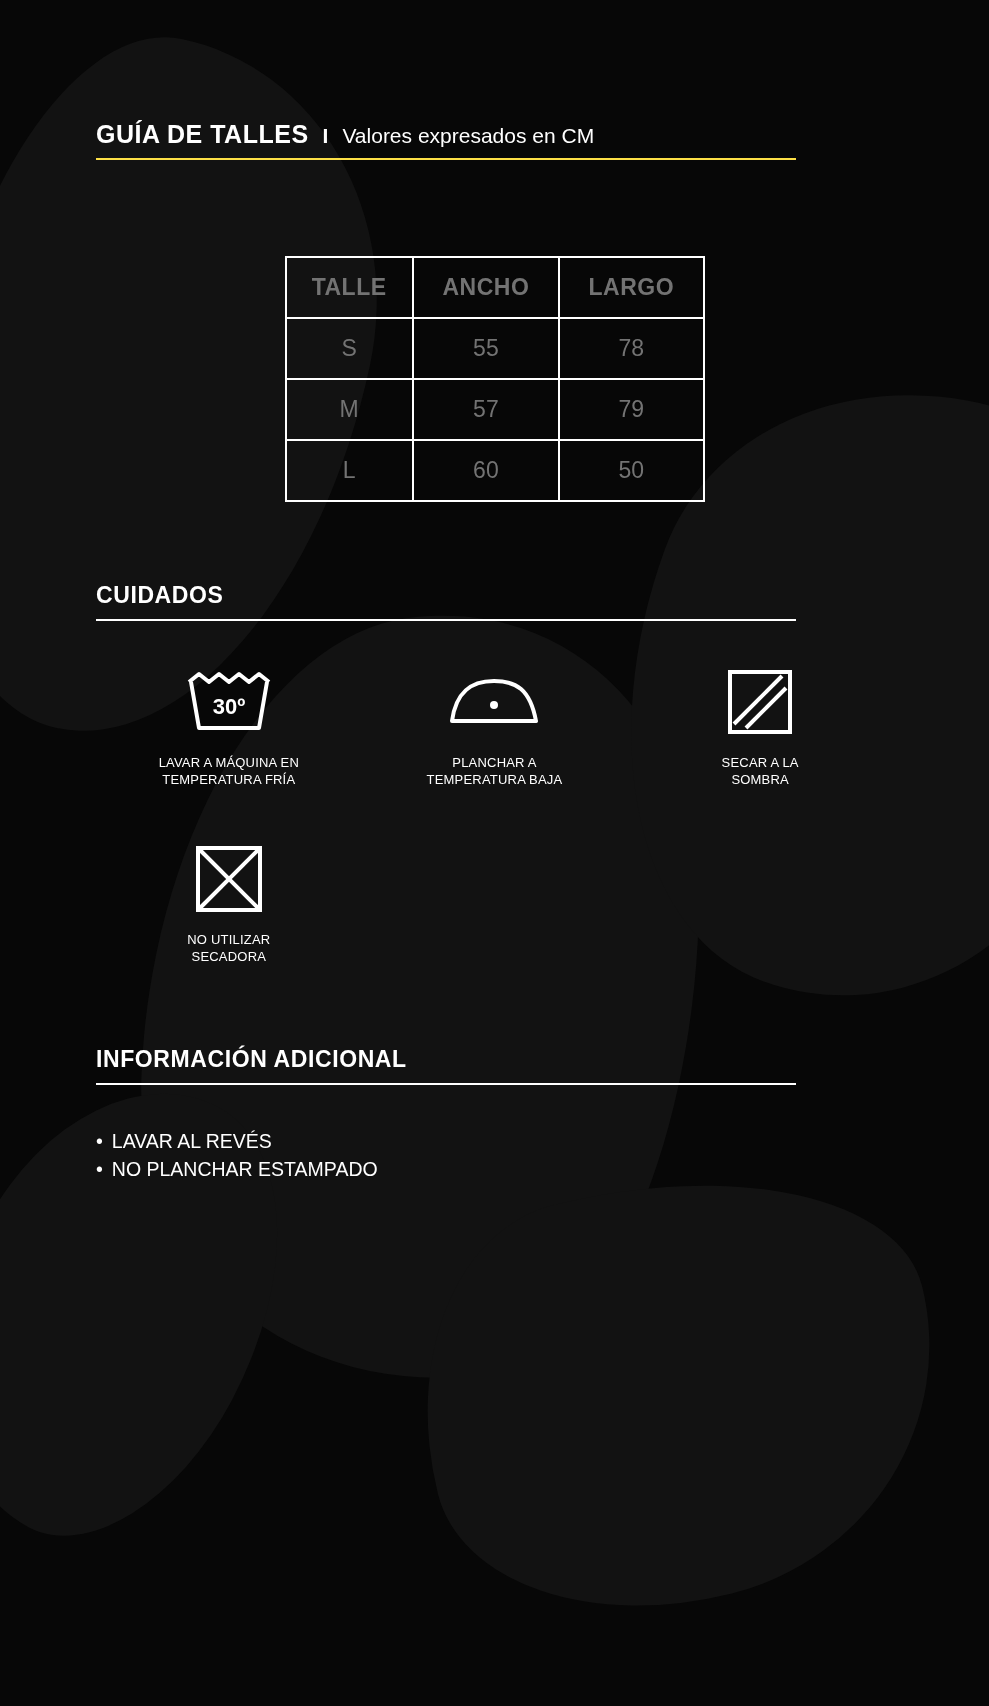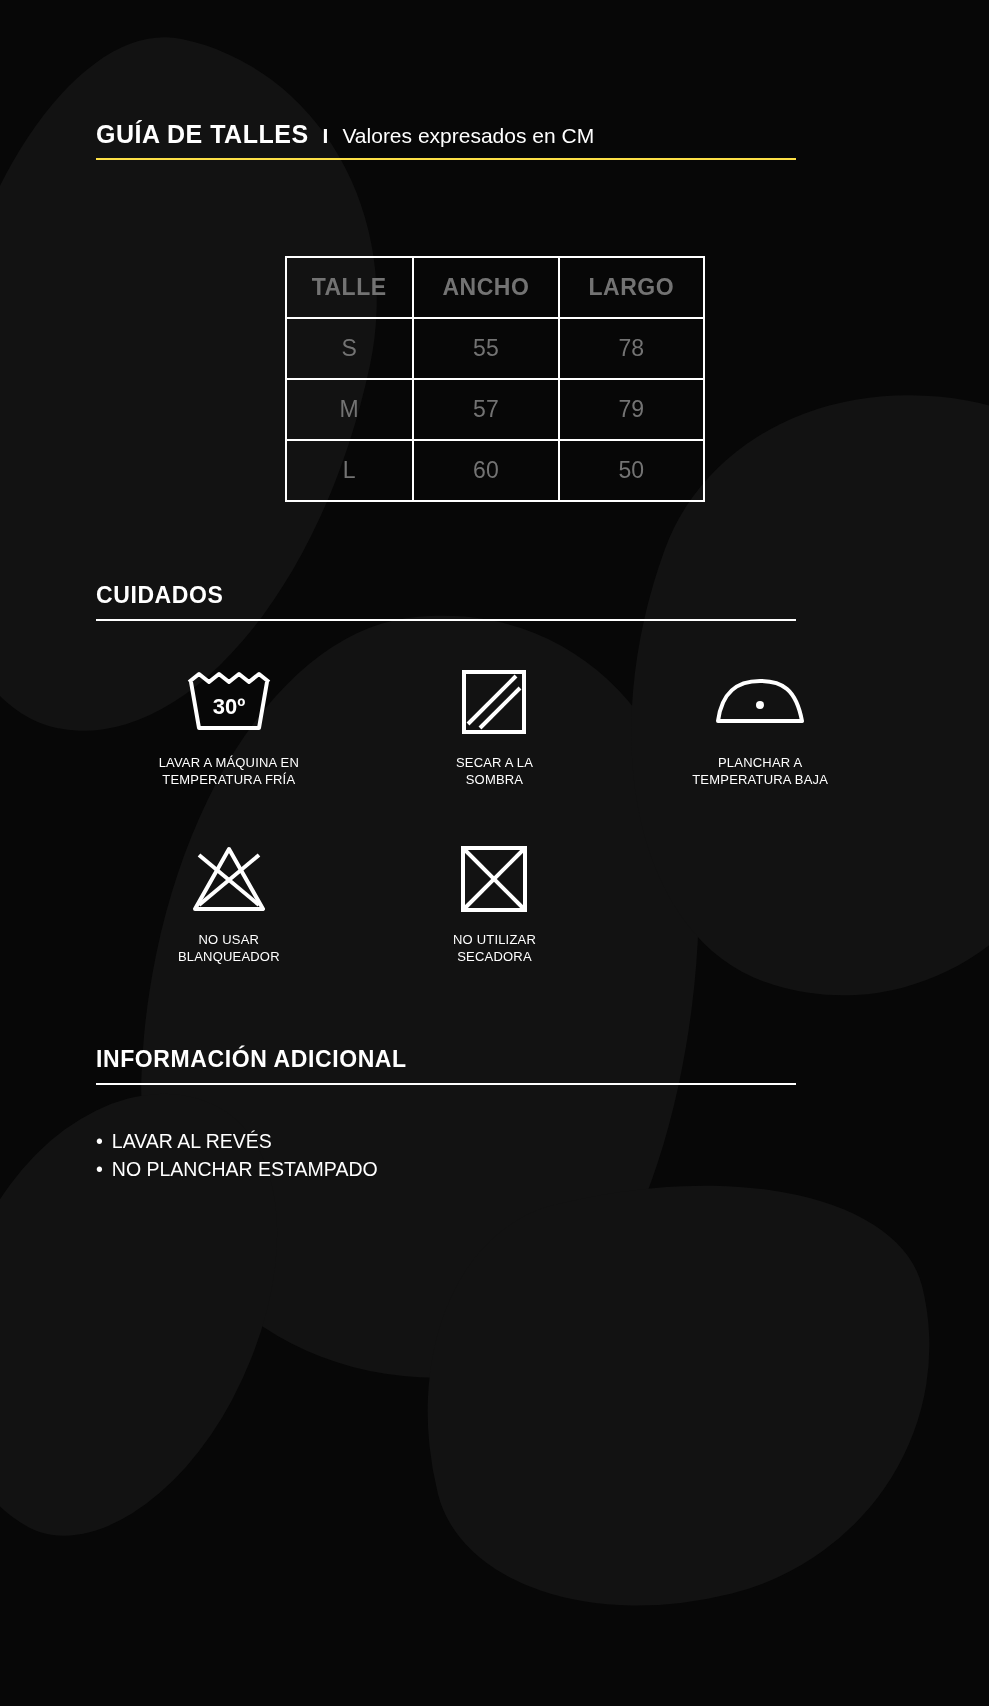--- a/index.html
+++ b/index.html
@@ -249,53 +249,42 @@
               <path d="M4 14 L14 6 L24 14 L34 6 L44 14 L54 6 L64 14 L74 6 L84 14" stroke-linejoin="round" fill="none"></path>
               <text x="44" y="46" font-family="Liberation Sans, sans-serif" font-size="22" font-weight="bold" fill="#fff" stroke="none" text-anchor="middle">30º</text>
             </svg>
           </div>
           <div class="care-label">LAVAR A MÁQUINA EN
 TEMPERATURA FRÍA</div>
         </div>
 
         <div class="care-item">
           <div class="care-icon">
+            <svg width="96" height="62" viewBox="0 0 96 62" fill="none" stroke="#fff" stroke-width="4">
+              <path d="M6 50 C10 20 26 10 48 10 C70 10 84 18 90 50 Z" stroke-linejoin="round"></path>
+              <circle cx="48" cy="34" r="4" fill="#fff" stroke="none"></circle>
+            </svg>
+          </div>
+          <div class="care-label">PLANCHAR A
+TEMPERATURA BAJA</div>
+        </div>
+
+        <div class="care-item">
+          <div class="care-icon">
             <svg width="68" height="68" viewBox="0 0 68 68" fill="none" stroke="#fff" stroke-width="4">
               <rect x="4" y="4" width="60" height="60"></rect>
               <line x1="8" y1="56" x2="56" y2="8"></line>
               <line x1="20" y1="60" x2="60" y2="20"></line>
             </svg>
           </div>
           <div class="care-label">SECAR A LA
 SOMBRA</div>
         </div>
 
-        <div class="care-item">
-          <div class="care-icon">
-            <svg width="96" height="62" viewBox="0 0 96 62" fill="none" stroke="#fff" stroke-width="4">
-              <path d="M6 50 C10 20 26 10 48 10 C70 10 84 18 90 50 Z" stroke-linejoin="round"></path>
-              <circle cx="48" cy="34" r="4" fill="#fff" stroke="none"></circle>
-            </svg>
-          </div>
-          <div class="care-label">PLANCHAR A
-TEMPERATURA BAJA</div>
-        </div>
-
-
-        <div class="care-item">
-          <div class="care-icon">
-            <svg width="80" height="72" viewBox="0 0 80 72" fill="none" stroke="#fff" stroke-width="4">
-              <path d="M40 6 L74 66 H6 Z" stroke-linejoin="round"></path>
-              <line x1="10" y1="12" x2="70" y2="62"></line>
-              <line x1="70" y1="12" x2="10" y2="62"></line>
-            </svg>
-          </div>
-          <div class="care-label">NO USAR
-BLANQUEADOR</div>
-        </div>
+
 
         <div class="care-item">
           <div class="care-icon">
             <svg width="70" height="70" viewBox="0 0 70 70" fill="none" stroke="#fff" stroke-width="4">
               <rect x="4" y="4" width="62" height="62"></rect>
               <line x1="6" y1="6" x2="64" y2="64"></line>
               <line x1="64" y1="6" x2="6" y2="64"></line>
             </svg>
           </div>
           <div class="care-label">NO UTILIZAR

